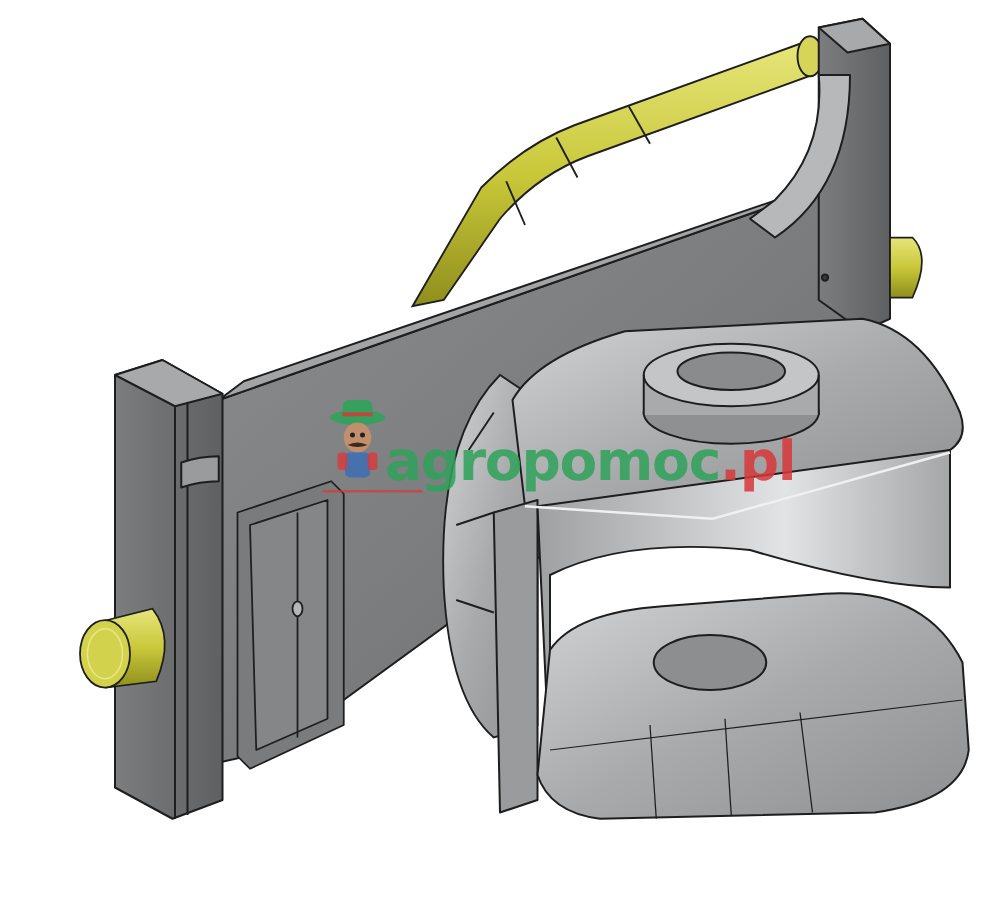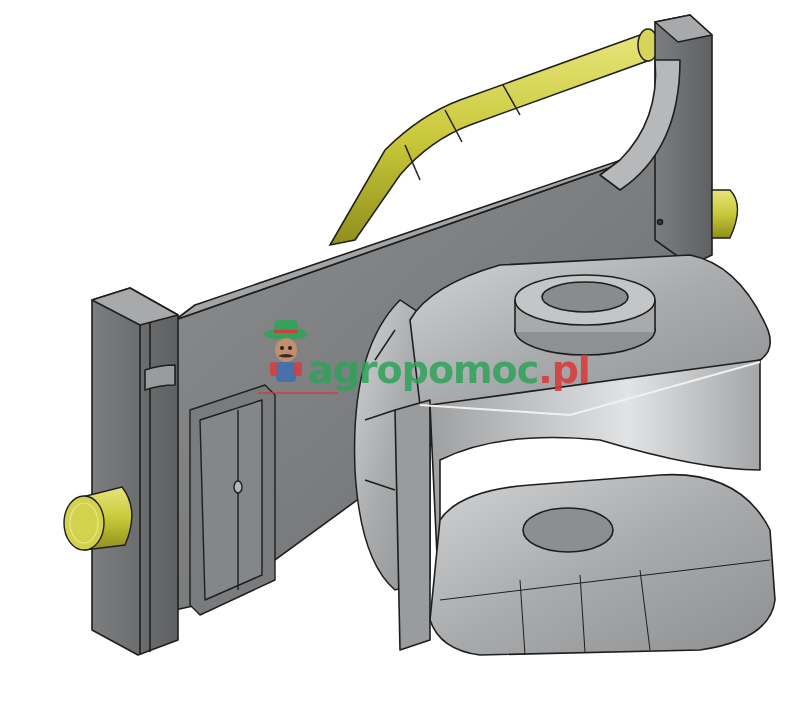--- a/index.html
+++ b/index.html
@@ -1,19 +1,19 @@
 <!DOCTYPE html>
 <html><head>
   <meta charset="utf-8">
   <style>
     html, body { margin: 0; padding: 0; background: #ffffff; }
     body { width: 800px; height: 719px; overflow: hidden; position: relative; font-family: "DejaVu Sans", sans-serif; }
     .stage { position: absolute; left: 0; top: 0; width: 800px; height: 719px; }
     .watermark { position: absolute; left: 258px; top: 316px; width: 330px; height: 82px; }
-    .wm-text { position: absolute; left: 50px; top: 34px; font-family: "DejaVu Sans", sans-serif; font-weight: bold; font-size: 38px; letter-spacing: -1px; line-height: 40px; opacity: 0.85; white-space: nowrap; }
+    .wm-text { position: absolute; left: 50px; top: 34px; font-family: "DejaVu Sans", sans-serif; font-weight: bold; font-size: 44px; letter-spacing: -1px; line-height: 40px; opacity: 0.85; white-space: nowrap; }
     .wm-green { color: #2fa35a; }
     .wm-red { color: #d9383a; }
     .wm-line { position: absolute; left: 0; top: 76px; width: 80px; height: 2px; background: #d9383a; opacity: 0.7; }
   </style>
 </head>
 <body>
 
 <div class="stage">
   <svg width="800" height="719" viewBox="0 0 800 719" xmlns="http://www.w3.org/2000/svg">
     <defs>

